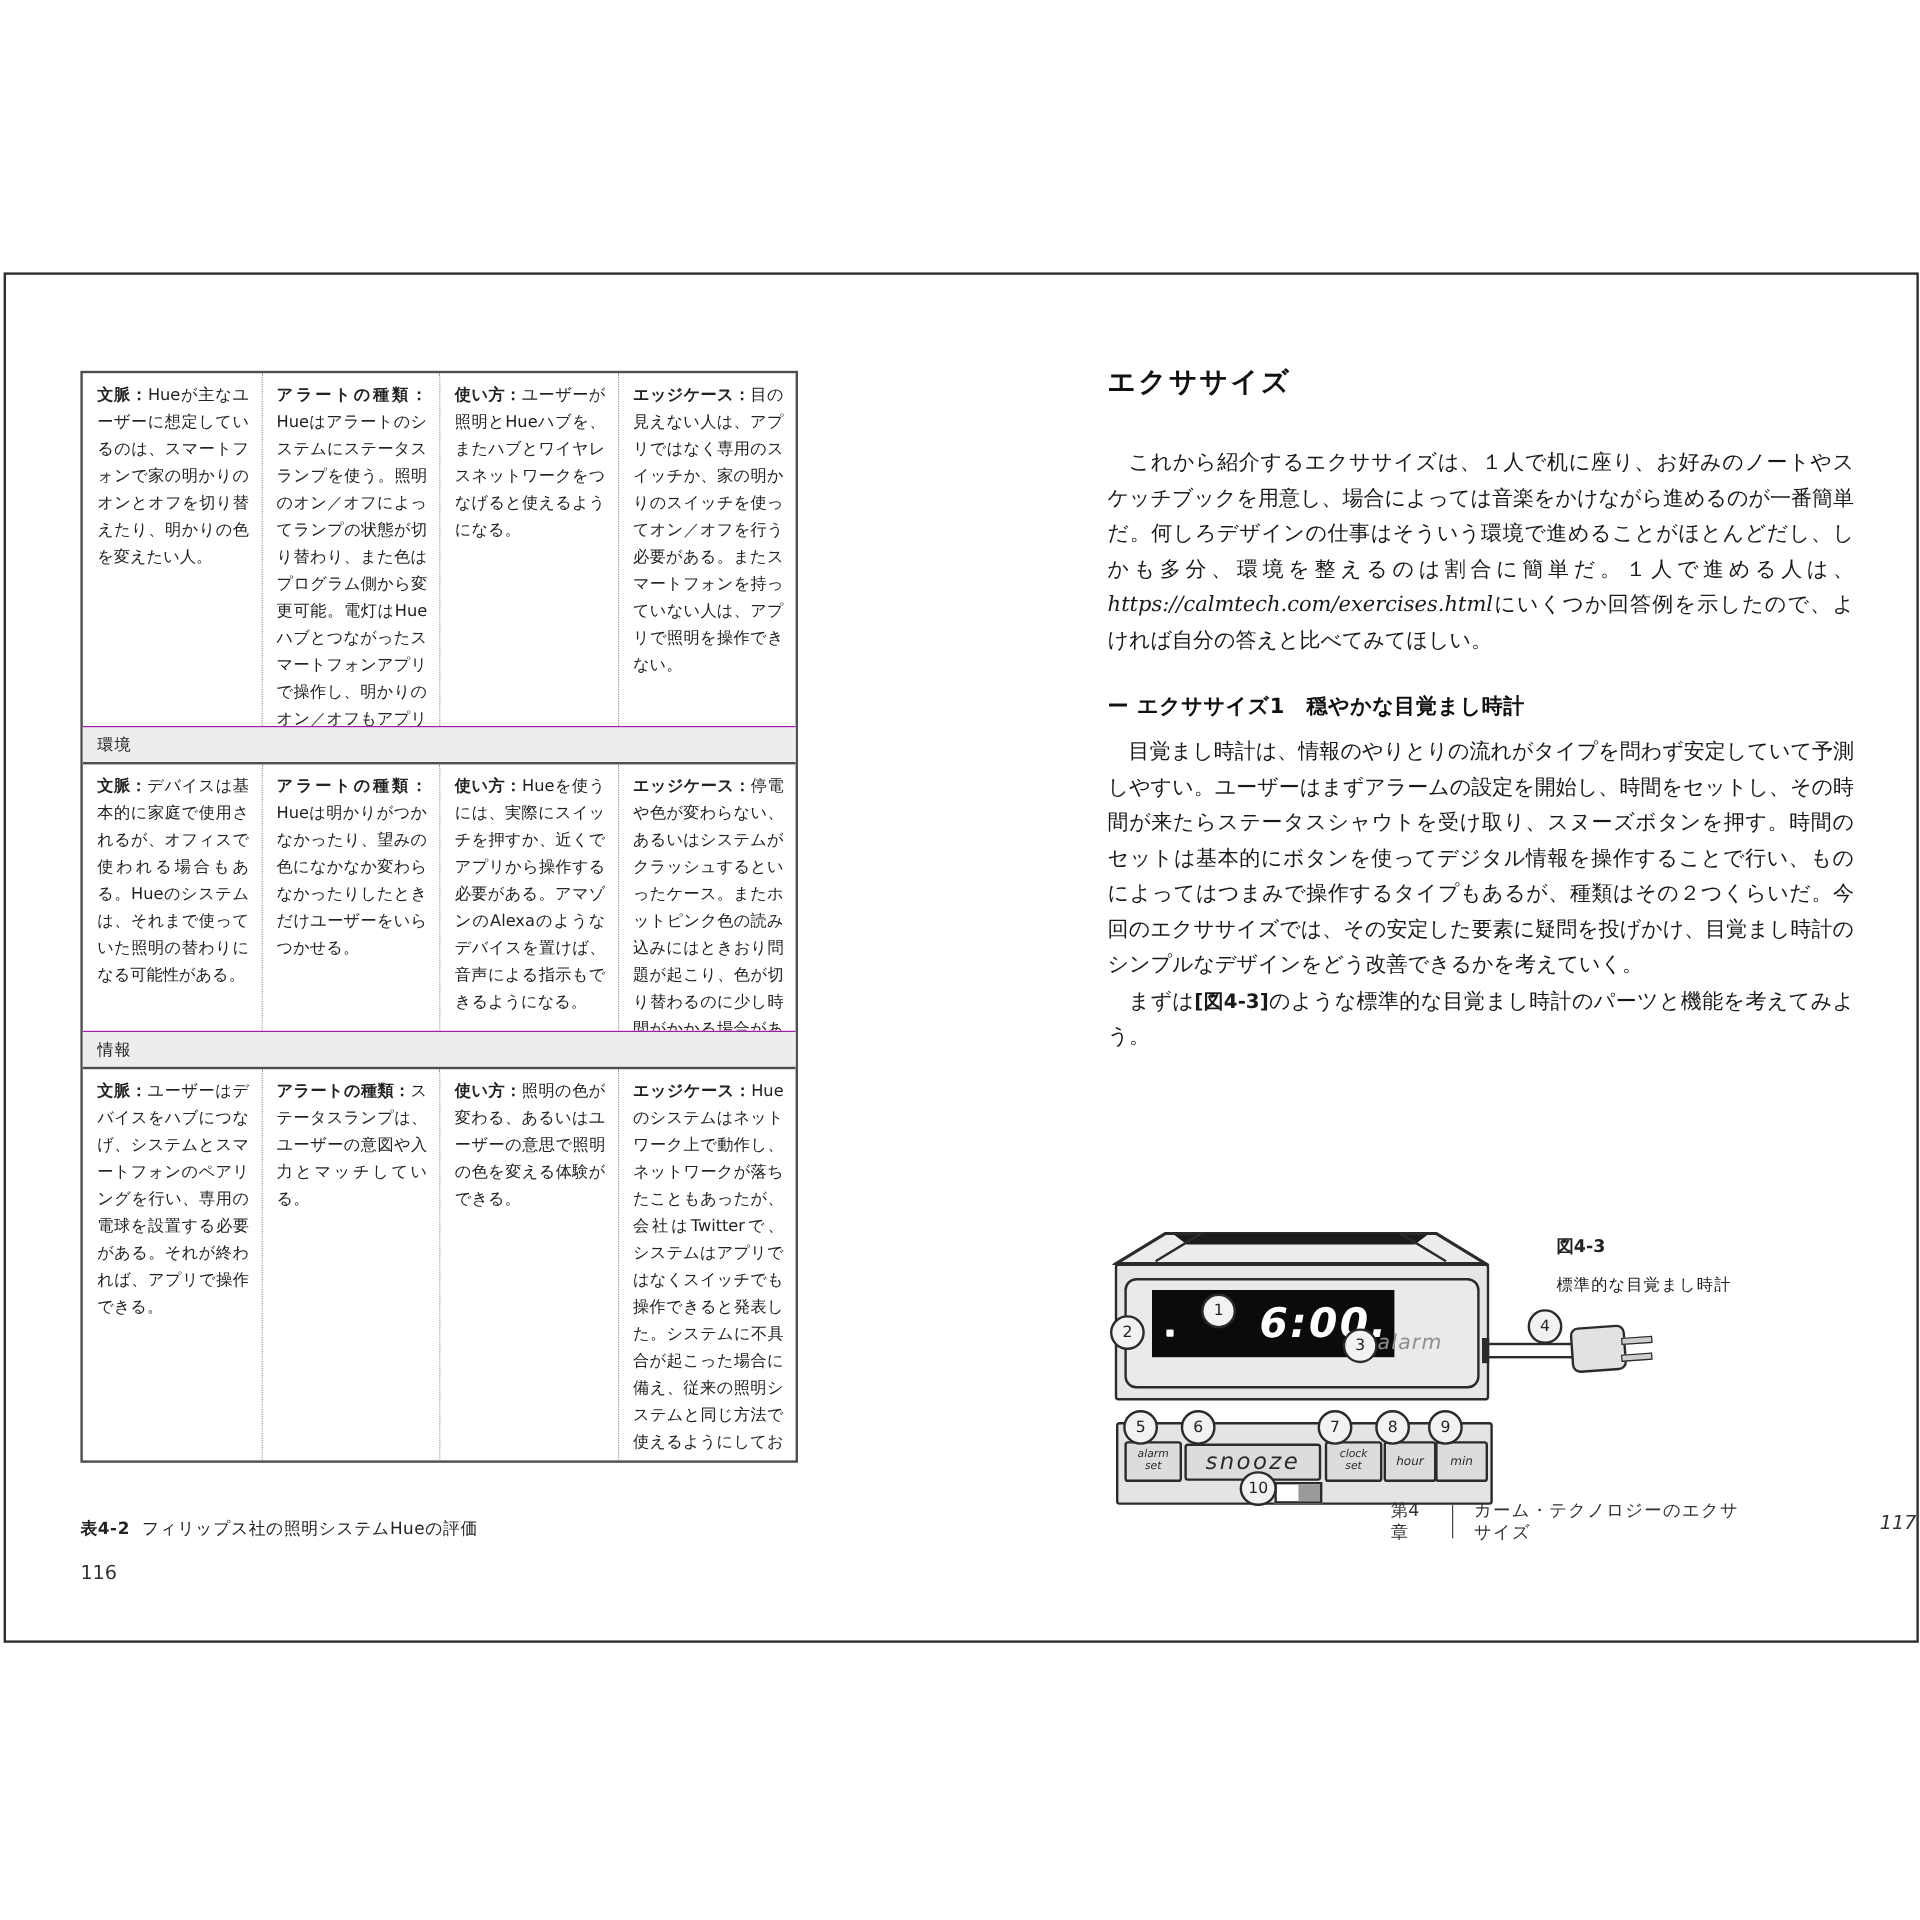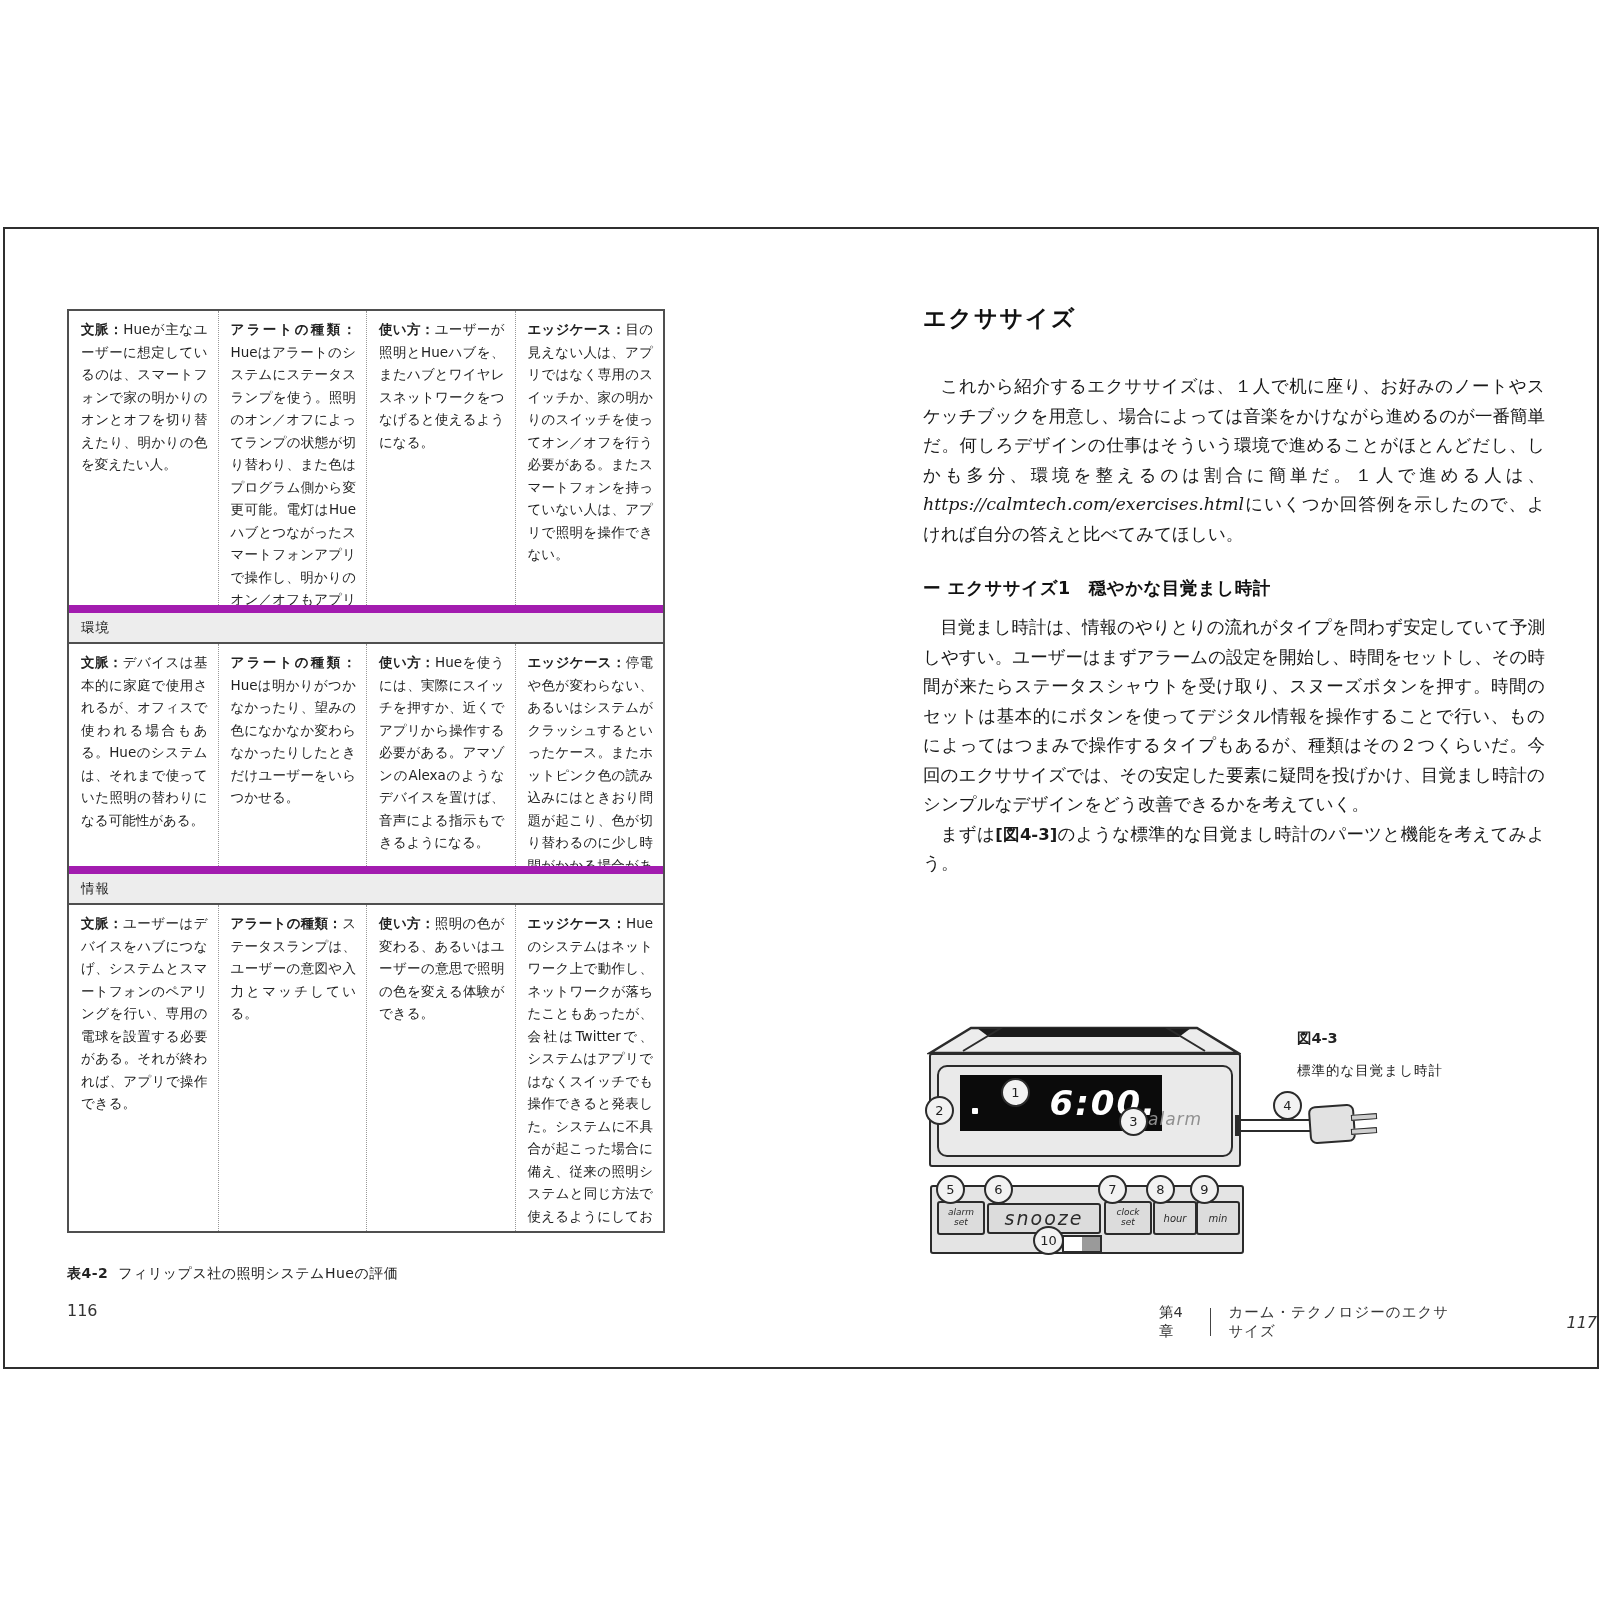--- a/index.html
+++ b/index.html
@@ -9,21 +9,21 @@
   
   .frame{position:absolute;left:3px;top:227px;width:1592px;height:1138px;
          border:2px solid #2f2f2f;background:#ffffff;}
 
   
   .hue-table{position:absolute;left:62px;top:80px;width:594px;
              border:2px solid #4f4f4f;background:#fff;}
   .t-sec-header{height:29px;background:#ededed;border-bottom:2px solid #4f4f4f;
                 display:flex;align-items:center;padding:0 12px;
                 font-size:13.5px;letter-spacing:1px;color:#222;}
-  .t-sec:not(:first-child) .t-sec-header{border-top:8px solid #a21caf;}
+  .t-sec:not(:first-child) .t-sec-header{border-top:1px solid #a21caf;}
   .t-row{display:grid;grid-template-columns:repeat(4,1fr);overflow:hidden;}
   .t-row.s1{height:294px;}
   .t-row.s2{height:222px;}
   .t-row.s3{height:326px;}
   .t-cell{padding:7px 10px 6px 12px;font-size:13.5px;line-height:22.5px;
           text-align:justify;color:#222;overflow:hidden;}
   .t-cell + .t-cell{border-left:1.5px dotted #979797;}
   .t-cell b{font-weight:bold;}
   .table-caption{position:absolute;left:62px;top:1022px;font-size:14px;
                  letter-spacing:0.5px;color:#222;}
@@ -86,21 +86,21 @@
   .co.c3{left:212px;top:90px;} .co.c4{left:366px;top:74px;}
   .co.c5{left:29px;top:158px;} .co.c6{left:77px;top:158px;}
   .co.c7{left:191px;top:158px;}.co.c8{left:239px;top:158px;}
   .co.c9{left:283px;top:158px;}.co.c10{left:126px;top:209px;width:27px;height:25px;}
 
   .fig-caption{position:absolute;left:1292px;top:800px;}
   .fig-caption .fig-label{font-size:14.5px;font-weight:bold;color:#222;}
   .fig-caption .fig-text{margin-top:14px;font-size:13.5px;letter-spacing:1px;color:#222;}
 
   
-  .footer-right{position:absolute;left:1154px;top:1074px;display:flex;
+  .footer-right{position:absolute;left:1154px;top:1020px;display:flex;
                 align-items:center;font-size:14.5px;color:#333;}
   .footer-right .divider{width:2px;height:28px;background:#444;margin:0 17px;}
   .footer-right .ft-title{letter-spacing:1px;font-family:Liberation Serif, serif;}
   .footer-right .ft-page{margin-left:102px;font-size:16px;font-style:italic;}
 </style>
 </head>
 <body>
 
 <div class="frame">
 

